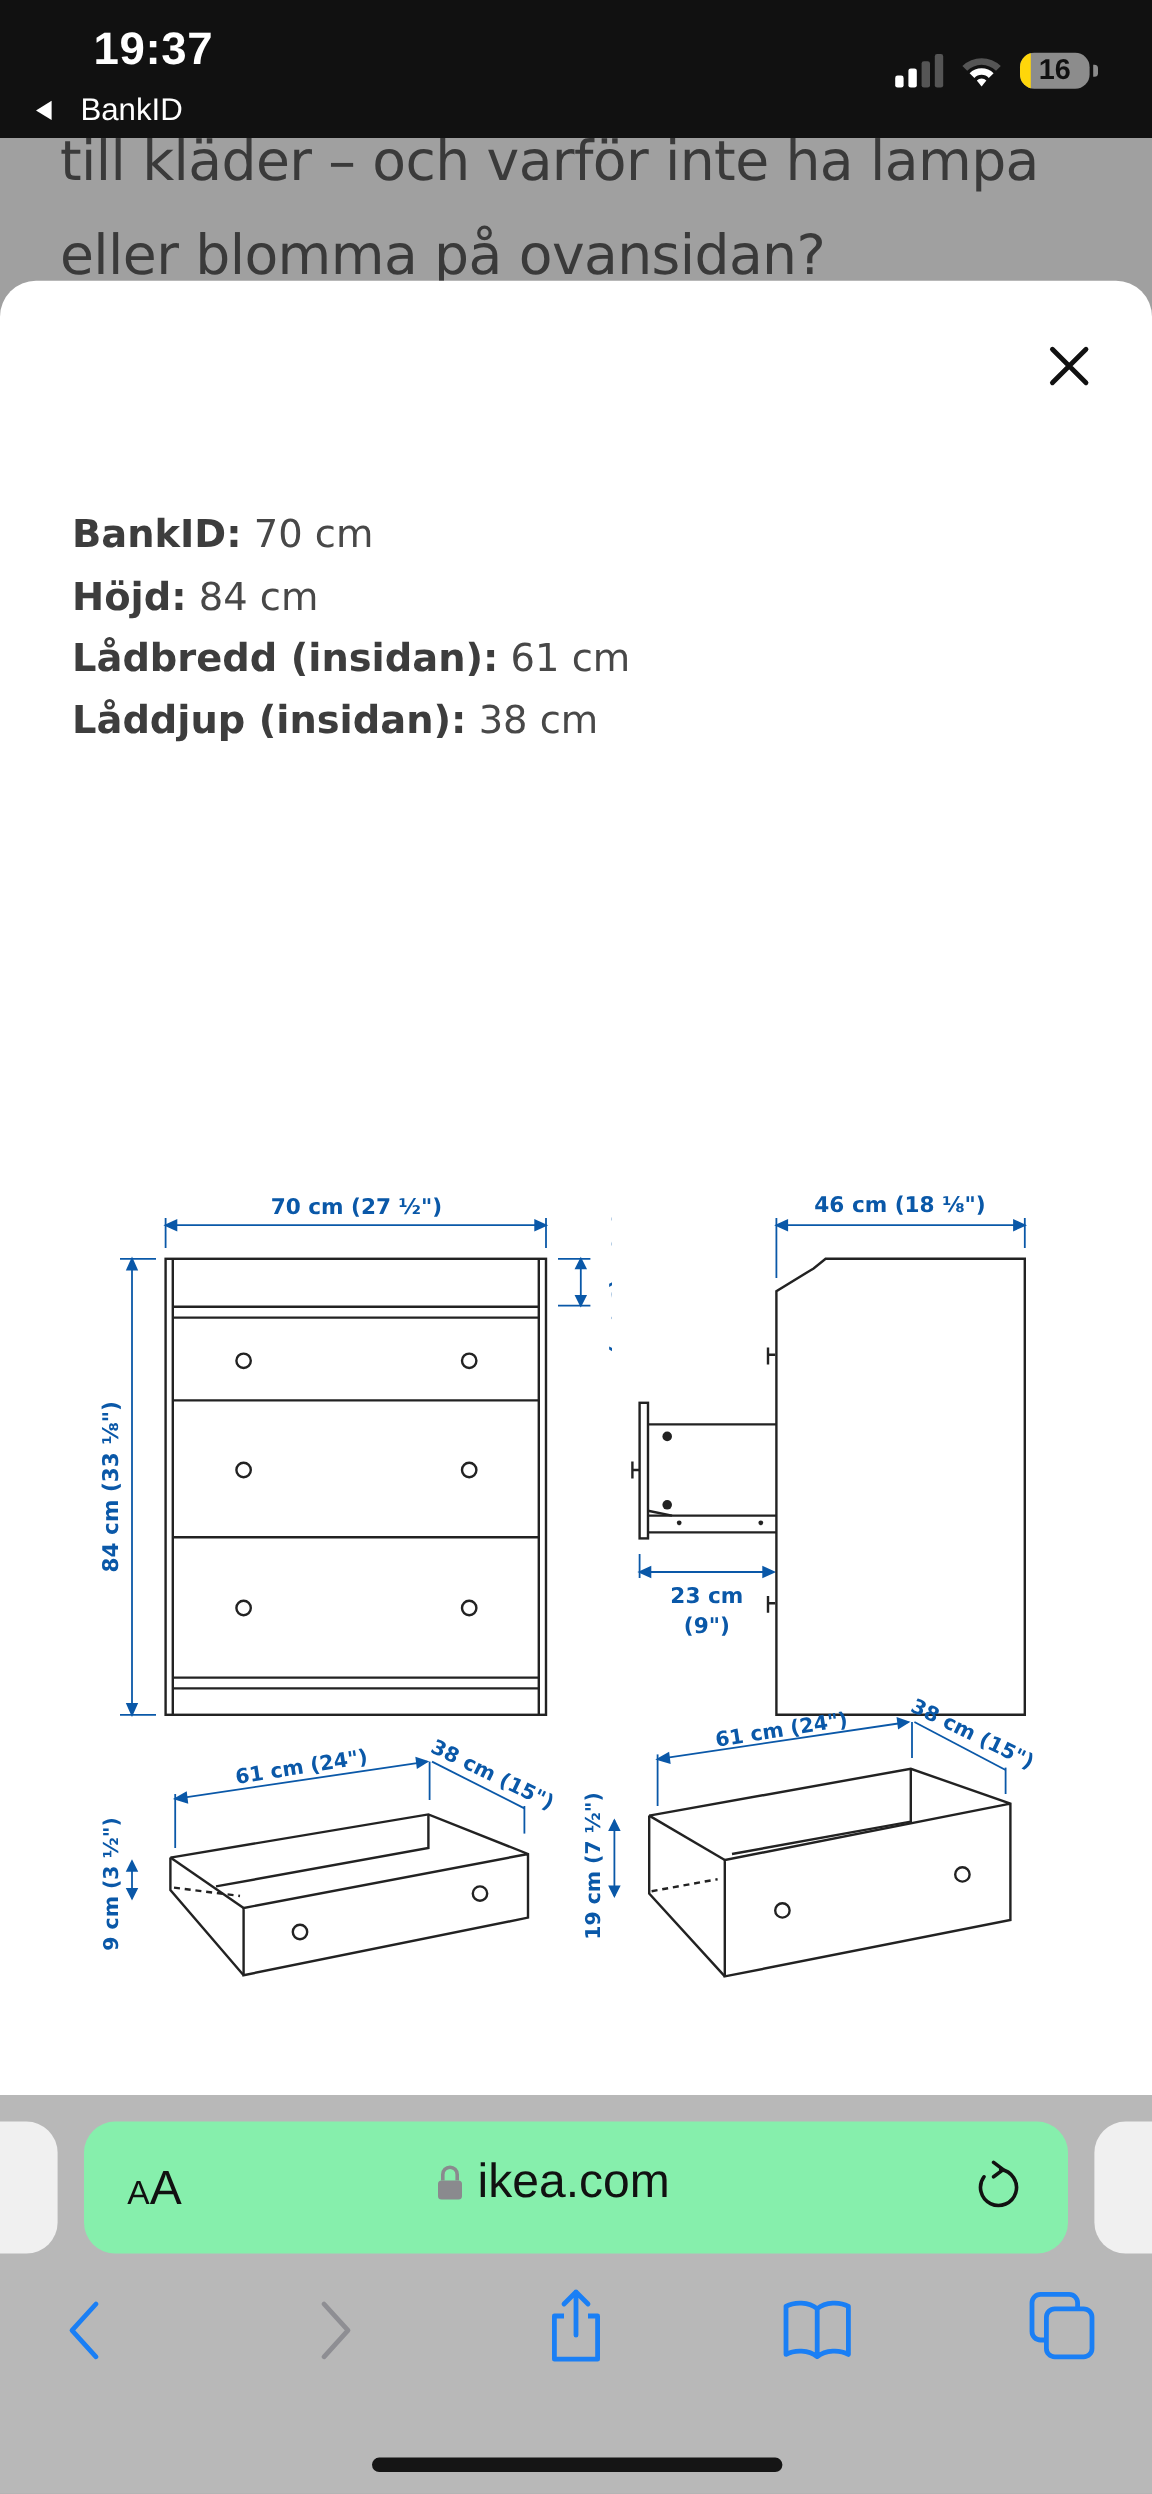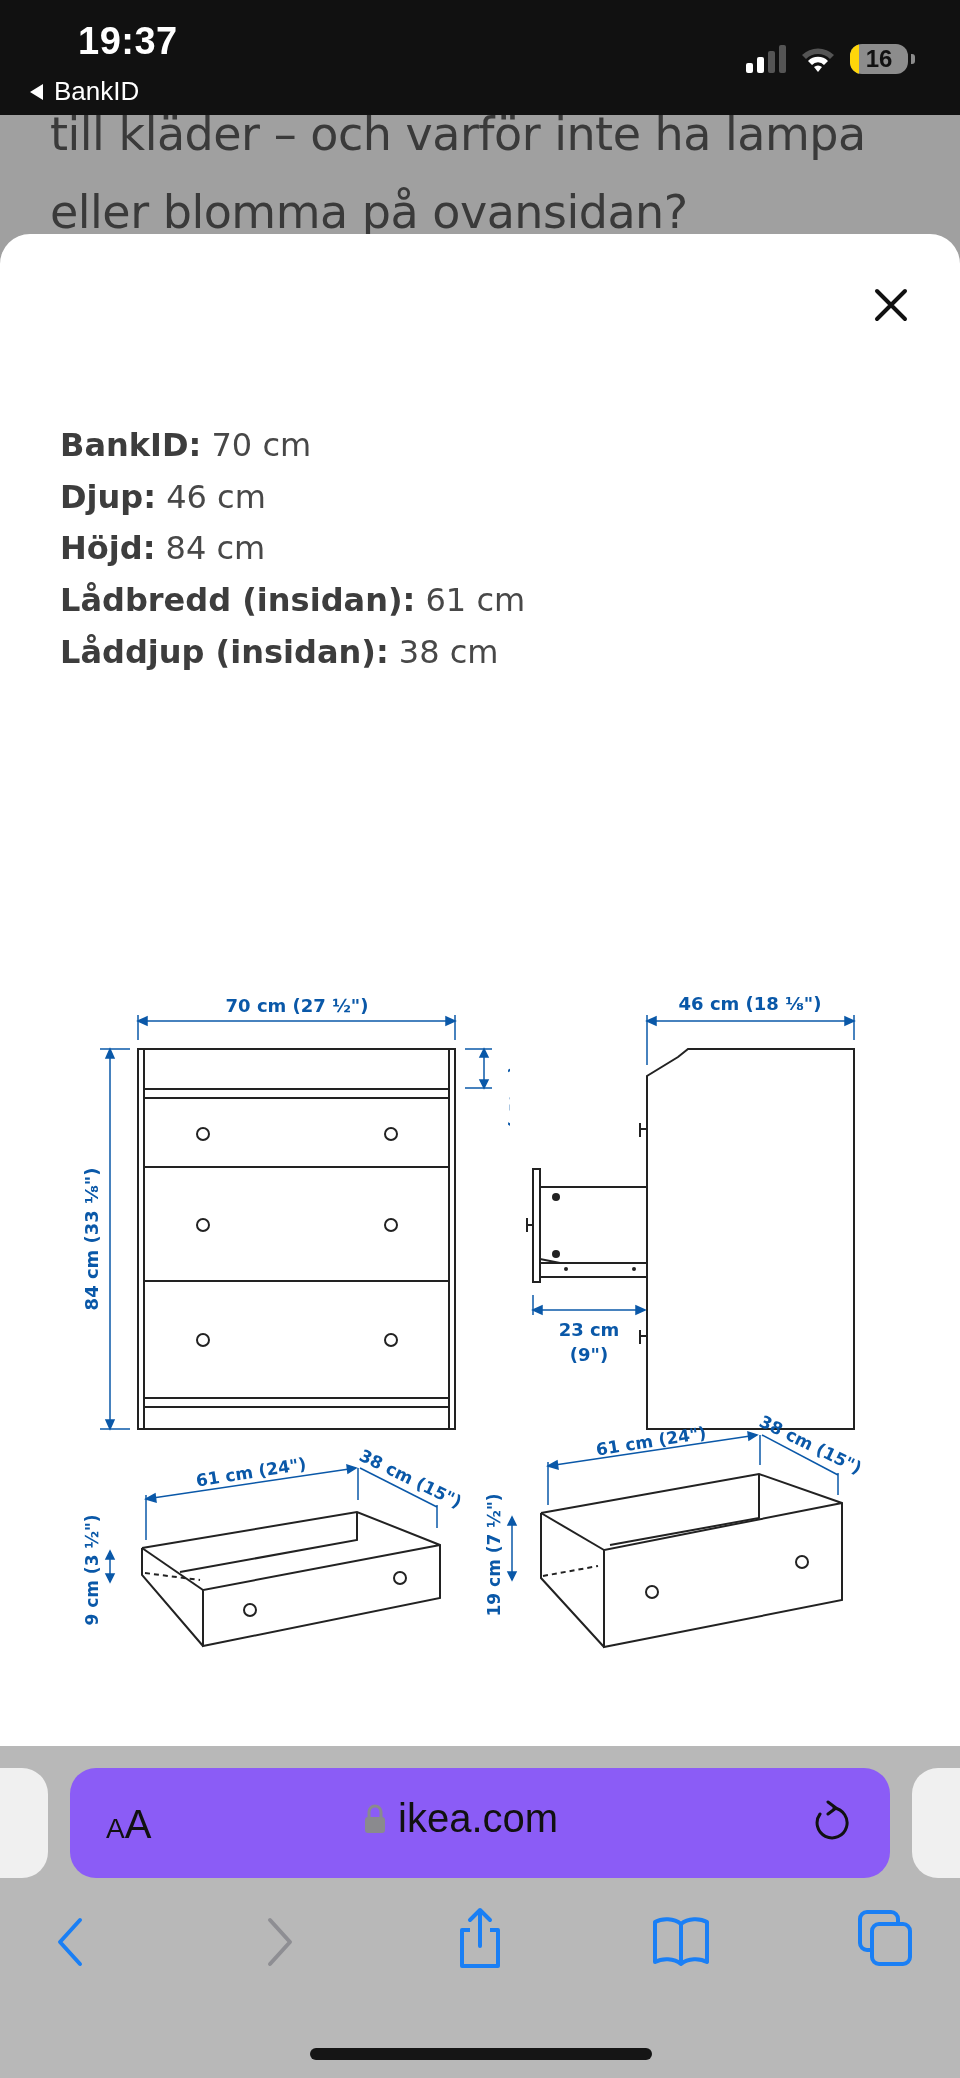--- a/index.html
+++ b/index.html
@@ -1,19 +1,19 @@
 <!DOCTYPE html>
 <html><head>
 <meta charset="utf-8">
 <style>
   * { box-sizing: border-box; margin: 0; padding: 0; }
   html, body { width: 960px; height: 2078px; overflow: hidden; background: #a0a0a0; font-family: "DejaVu Sans", "Liberation Sans", sans-serif; }
   .status-bar { position: absolute; left: 0; top: 0; width: 960px; height: 115px; background: #111111; color: #fff; }
   .time { position: absolute; left: 78px; top: 20px; font-family: "Liberation Sans", sans-serif; font-weight: bold; font-size: 38px; letter-spacing: 0.5px; }
-  .back-app { position: absolute; left: 30px; top: 76px; font-family: "Liberation Sans", sans-serif; font-size: 26px; display: flex; align-items: center; gap: 11px; }
+  .back-app { position: absolute; left: 30px; top: 76px; font-family: "Liberation Sans", sans-serif; font-size: 26px; display: flex; align-items: center; gap: 24px; }
   .back-app .tri { width: 0; height: 0; border-top: 8px solid transparent; border-bottom: 8px solid transparent; border-right: 13px solid #fff; }
   .status-icons { position: absolute; right: 45px; top: 44px; display: flex; align-items: center; gap: 14px; }
   .signal { display: flex; align-items: flex-end; gap: 4px; height: 28px; }
   .signal span { width: 7px; border-radius: 2px; background: #fff; }
   .signal span.dim { background: #555; }
   .battery { position: relative; width: 58px; height: 30px; border-radius: 12px; background: #8c8c8c; overflow: hidden; display: flex; align-items: center; justify-content: center; }
   .battery .fill { position: absolute; left: 0; top: 0; bottom: 0; width: 9px; background: #ffd60a; }
   .battery .num { position: relative; font-family: "Liberation Sans", sans-serif; font-weight: bold; font-size: 24px; color: #111; }
   .battery-tip { width: 4px; height: 10px; background: #8c8c8c; border-radius: 0 3px 3px 0; margin-left: -12px; }
 
@@ -23,21 +23,21 @@
   .sheet { position: absolute; left: 0; top: 234px; width: 960px; height: 1512px; background: #ffffff; border-radius: 30px 30px 0 0; }
   .close-btn { position: absolute; left: 866px; top: 46px; width: 50px; height: 50px; display: flex; align-items: center; justify-content: center; cursor: pointer; }
 
   .specs { position: absolute; left: 60px; top: 186px; font-family: "DejaVu Sans", sans-serif; font-size: 32px; color: #484848; line-height: 51.7px; }
   .spec-row b { font-weight: bold; color: #3d3d3d; }
 
   .diagram { position: absolute; }
   .dim-text { font-family: "DejaVu Sans", sans-serif; font-weight: bold; fill: #0a58a8; }
 
   .bottom-bar { position: absolute; left: 0; top: 1746px; width: 960px; height: 332px; background: #b8b8b8; }
-  .url-pill { position: absolute; left: 70px; top: 22px; width: 820px; height: 110px; background: #8b5cf6; border-radius: 26px; }
+  .url-pill { position: absolute; left: 70px; top: 22px; width: 820px; height: 110px; background: #86efac; border-radius: 26px; }
   .side-pill-left { position: absolute; left: -30px; top: 22px; width: 78px; height: 110px; background: #f0f0f0; border-radius: 26px; }
   .side-pill-right { position: absolute; left: 912px; top: 22px; width: 80px; height: 110px; background: #f0f0f0; border-radius: 26px; }
   .aa { position: absolute; left: 36px; top: 34px; font-family: "Liberation Sans", sans-serif; color: #111; }
   .aa .small { font-size: 28px; }
   .aa .big { font-size: 40px; }
   .url { position: absolute; left: 294px; top: 28px; display: flex; align-items: center; gap: 12px; font-family: "Liberation Sans", sans-serif; font-size: 40px; color: #111; }
   .reload { position: absolute; left: 740px; top: 32px; }
   .nav-row { position: absolute; left: 0; top: 160px; width: 960px; height: 90px; }
   .nav-btn { position: absolute; top: 0; cursor: pointer; }
   .home-indicator { position: absolute; left: 310px; top: 302px; width: 342px; height: 12px; border-radius: 6px; background: #151515; }
@@ -80,21 +80,20 @@
 
 <div class="sheet">
   <div class="close-btn">
     <svg width="34" height="34" viewBox="0 0 34 34">
       <path d="M3 3 L31 31 M31 3 L3 31" stroke="#111" stroke-width="4" stroke-linecap="round"></path>
     </svg>
   </div>
 
   <div class="specs">
     <div class="spec-row"><b>BankID:</b> <span>70 cm</span></div>
-    <div class="spec-row"><b>Djup:</b> <span>46 cm</span></div>
     <div class="spec-row"><b>Höjd:</b> <span>84 cm</span></div>
     <div class="spec-row"><b>Lådbredd (insidan):</b> <span>61 cm</span></div>
     <div class="spec-row"><b>Låddjup (insidan):</b> <span>38 cm</span></div>
   </div>
 
   <svg class="diagram" style="left:70px;top:636px" width="440" height="690" viewBox="70 870 440 460">
     <g stroke="#0a58a8" stroke-width="1.5" fill="#0a58a8">
       <line x1="138" y1="906" x2="455" y2="906"></line>
       <polygon points="138,906 147,902 147,910"></polygon>
       <polygon points="455,906 446,902 446,910"></polygon>

